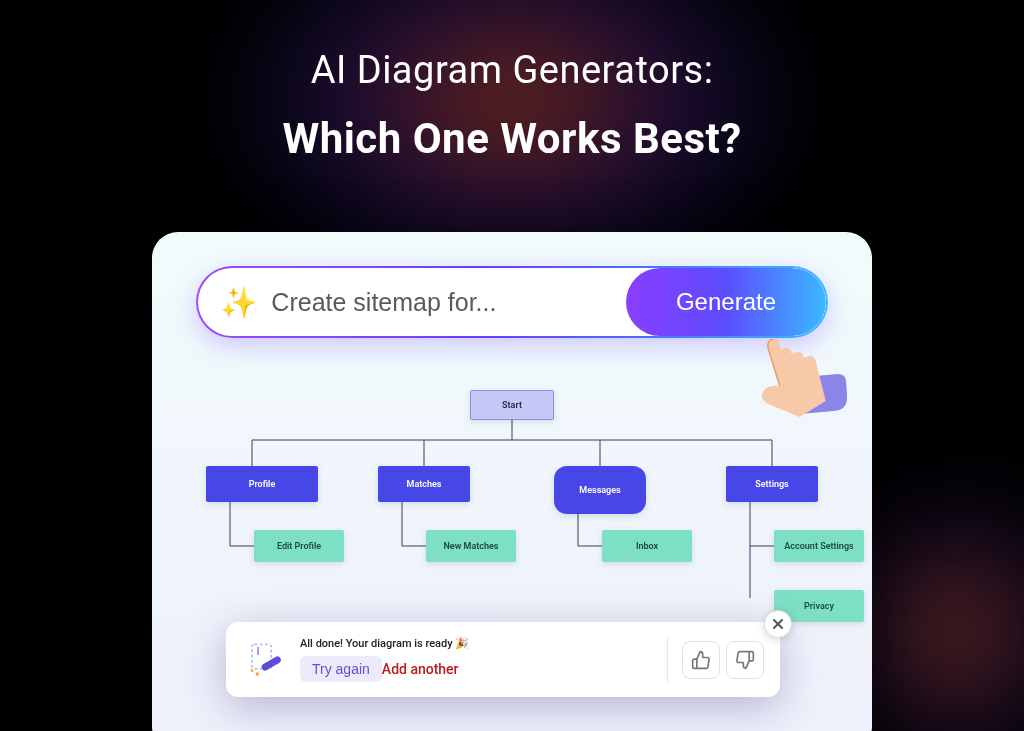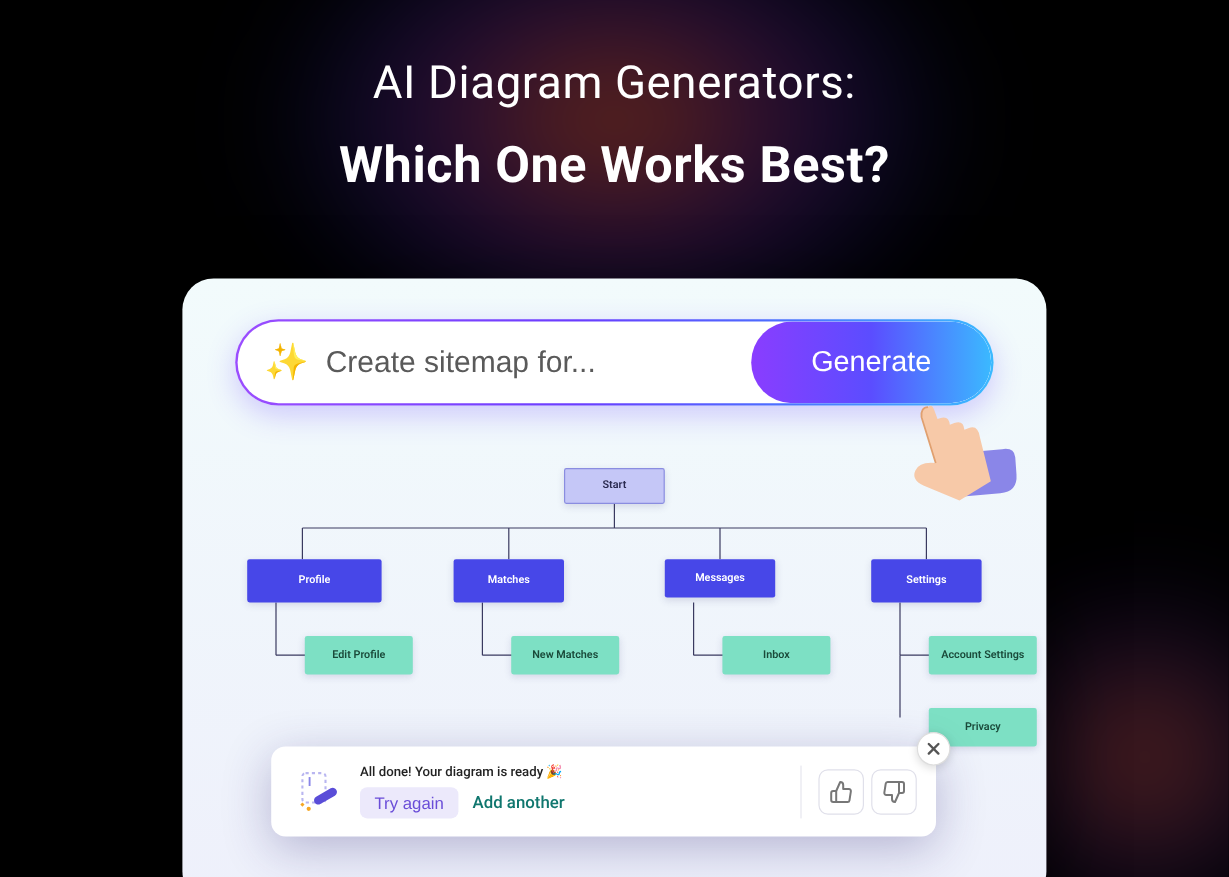--- a/index.html
+++ b/index.html
@@ -158,33 +158,33 @@
   .toast-icon-box {
     width: 48px;
     height: 48px;
     display: flex;
     align-items: center;
     justify-content: center;
     position: relative;
   }
   .toast-body { flex: 1; margin-left: 10px; }
   .toast-msg { font-size: 11px; color: #222; font-weight: 500; }
-  .toast-actions { margin-top: 6px; display: flex; gap: 12px; align-items: center; }
+  .toast-actions { margin-top: 6px; display: flex; align-items: center; }
   .try-again-btn {
     background: #ece9fb;
     color: #6a4dd8;
     border: none;
     padding: 5px 12px;
     border-radius: 6px;
     font-size: 14px;
     font-weight: 500;
     cursor: pointer;
   }
   .add-another-link {
-    color: #0f766e;
+    color: #b91c1c;
     font-size: 14px;
     font-weight: 500;
     cursor: pointer;
   }
   .toast-divider {
     width: 1px;
     height: 44px;
     background: #e6e6ee;
     margin: 0 14px;
   }
@@ -269,21 +269,21 @@
 
       <line x1="598" y1="168" x2="598" y2="228"></line>
       <line x1="598" y1="228" x2="624" y2="228"></line>
     </g>
   </svg>
 
   <div class="node node-start" style="left:318px; top:158px; width:84px; height:30px;">Start</div>
 
   <div class="node node-cat" style="left:54px; top:234px; width:112px; height:36px;">Profile</div>
   <div class="node node-cat" style="left:226px; top:234px; width:92px; height:36px;">Matches</div>
-  <div class="node node-cat" style="left:402px; top:234px; width:92px; height:32px;">Messages</div>
+  <div class="node node-cat" style="left:402px; top:234px; width:92px; height:48px;border-radius:13px;">Messages</div>
   <div class="node node-cat" style="left:574px; top:234px; width:92px; height:36px;">Settings</div>
 
   <div class="node node-leaf" style="left:102px; top:298px; width:90px; height:32px;">Edit Profile</div>
   <div class="node node-leaf" style="left:274px; top:298px; width:90px; height:32px;">New Matches</div>
   <div class="node node-leaf" style="left:450px; top:298px; width:90px; height:32px;">Inbox</div>
   <div class="node node-leaf" style="left:622px; top:298px; width:90px; height:32px;">Account Settings</div>
   <div class="node node-leaf" style="left:622px; top:358px; width:90px; height:32px;">Privacy</div>
 
   <div class="toast">
     <div class="toast-icon-box">

